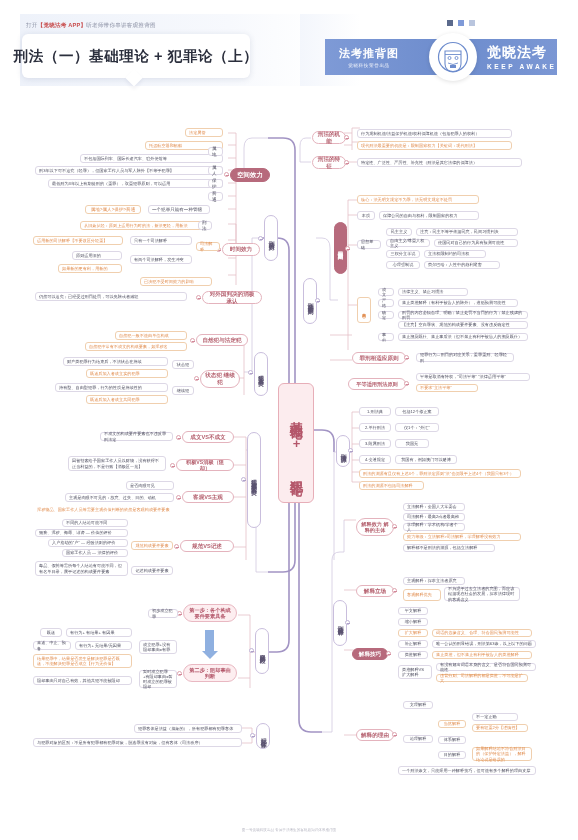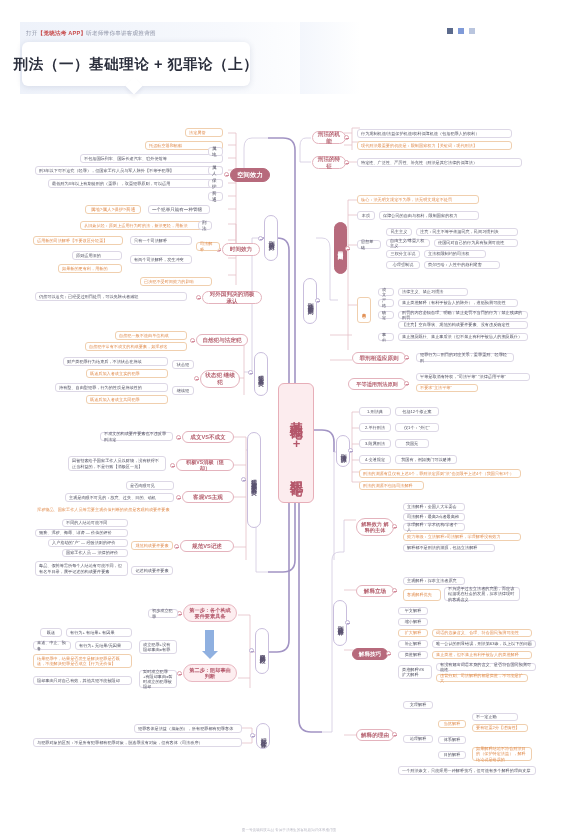--- a/index.html
+++ b/index.html
@@ -4,21 +4,21 @@
 <style>
   html,body{margin:0;padding:0;}
   body{
     width:578px;height:840px;background:#ffffff;
     font-family:"Liberation Sans","DejaVu Sans",sans-serif;
     color:#3d3d4e;overflow:hidden;position:relative;
   }
   #root{position:relative;width:578px;height:840px;background:#fff;}
 
   
-  .hdr{position:absolute;left:0;top:8px;width:489px;height:100px;}
+  .hdr{position:absolute;left:0;top:0;width:489px;height:100px;}
   .hdr-bg{position:absolute;left:20px;top:14px;width:300px;height:72px;
           background:linear-gradient(90deg,#eef2fa 0%,#f7f9fd 70%,#ffffff 100%);}
   .hdr-bg2{position:absolute;left:300px;top:14px;width:60px;height:72px;
           background:linear-gradient(90deg,#f3f6fc 0%,#ffffff 100%);}
   .tagline{position:absolute;left:26px;top:22px;font-size:5.6px;color:#8a8fa3;letter-spacing:.2px;white-space:nowrap;}
   .tagline b{color:#c74a4a;font-weight:700;}
   .title-card{position:absolute;left:22px;top:34px;width:228px;height:44px;background:#fff;
       border-radius:6px;box-shadow:0 1px 6px rgba(60,70,110,.14);display:flex;align-items:center;justify-content:center;}
   .title-card:after{content:"";position:absolute;left:106px;bottom:-6px;width:12px;height:12px;background:#fff;
       transform:rotate(45deg);box-shadow:2px 2px 4px rgba(60,70,110,.08);}
@@ -92,20 +92,41 @@
     <div class="hdr-bg2"></div>
 
     <div class="tagline">
       <span>打开</span><b>【觉晓法考 APP】</b><span>听老师带你串讲客观推背图</span>
     </div>
 
     <div class="title-card">
       <div class="title-txt">刑法（一）基础理论 + 犯罪论（上）</div>
     </div>
 
+    <div class="brand">
+      <div class="brand-left">
+        <div class="b1">法考推背图</div>
+        <div class="b2">觉晓科技荣誉出品</div>
+      </div>
+      <div class="brand-logo">
+        <svg width="34" height="34" viewBox="0 0 34 34">
+          <circle cx="17" cy="17" r="14.5" fill="none" stroke="#6d8ccd" stroke-width="1.2"></circle>
+          <path d="M9 11 h16 v13 a8 8 0 0 1 -16 0 z" fill="none" stroke="#6d8ccd" stroke-width="1.1"></path>
+          <line x1="9" y1="14.5" x2="25" y2="14.5" stroke="#6d8ccd" stroke-width=".9"></line>
+          <circle cx="13.5" cy="18" r="1.5" fill="none" stroke="#6d8ccd" stroke-width=".9"></circle>
+          <circle cx="20.5" cy="18" r="1.5" fill="none" stroke="#6d8ccd" stroke-width=".9"></circle>
+          <path d="M12 23 q5 3 10 0" fill="none" stroke="#6d8ccd" stroke-width=".9"></path>
+          <rect x="14" y="25" width="6" height="3" fill="#6d8ccd"></rect>
+        </svg>
+      </div>
+      <div class="brand-right">
+        <div class="r1">觉晓法考</div>
+        <div class="r2">KEEP AWAKE</div>
+      </div>
+    </div>
 
     <div class="dots">
         <i></i>
         <i></i>
         <i></i>
       </div>
   </div>
 
   <svg class="wires">
 

